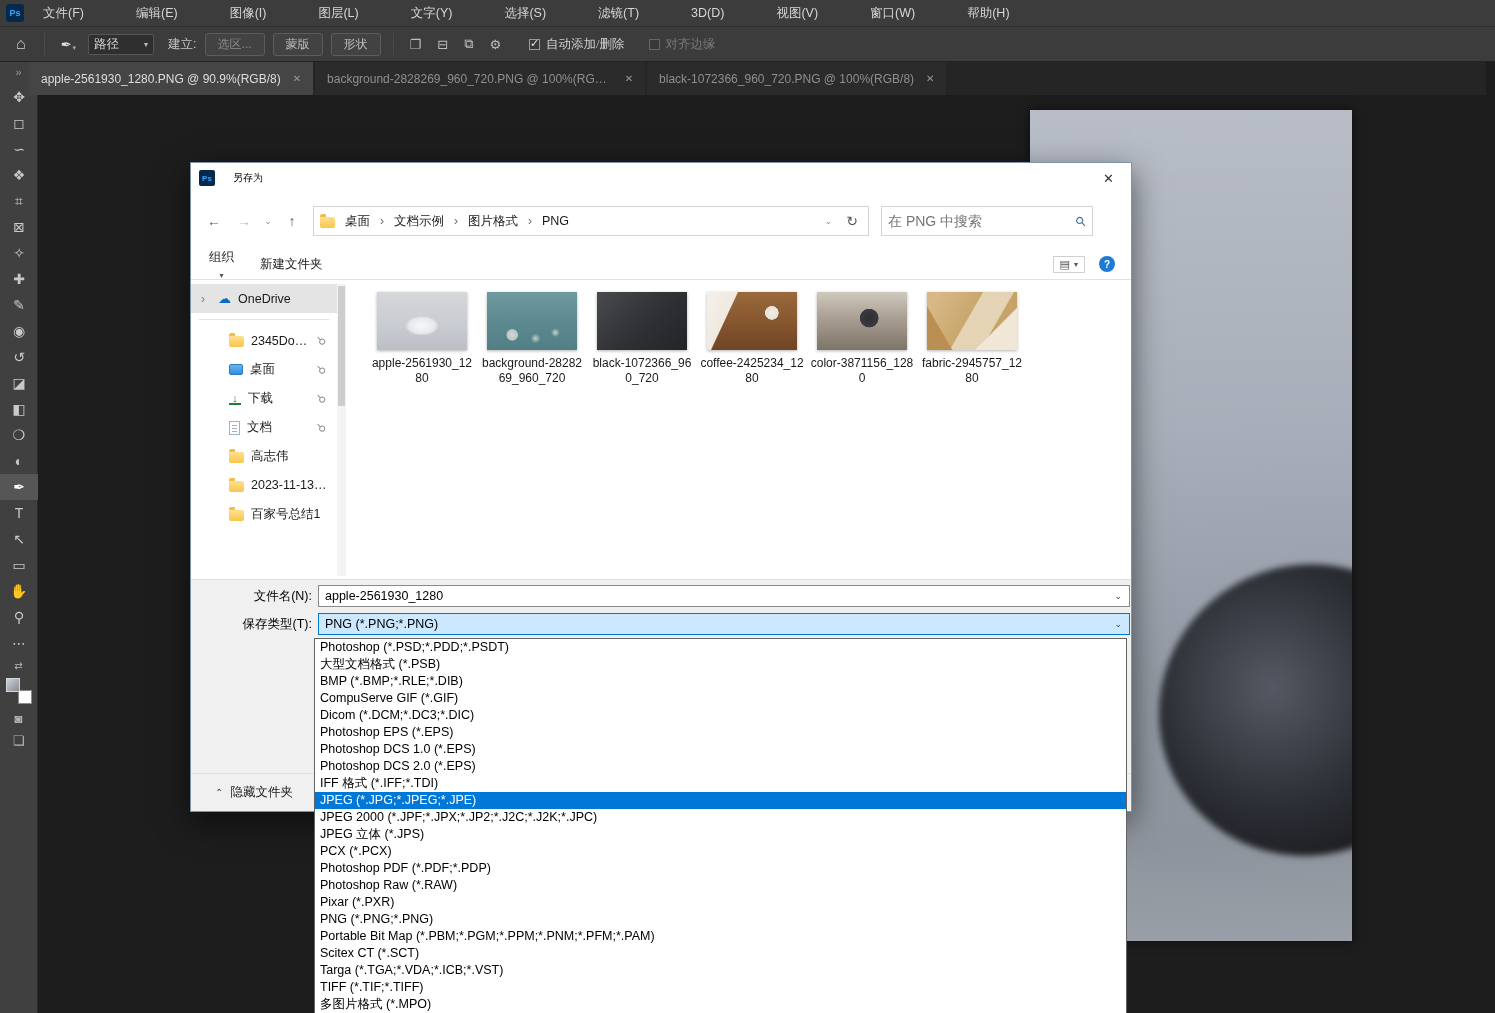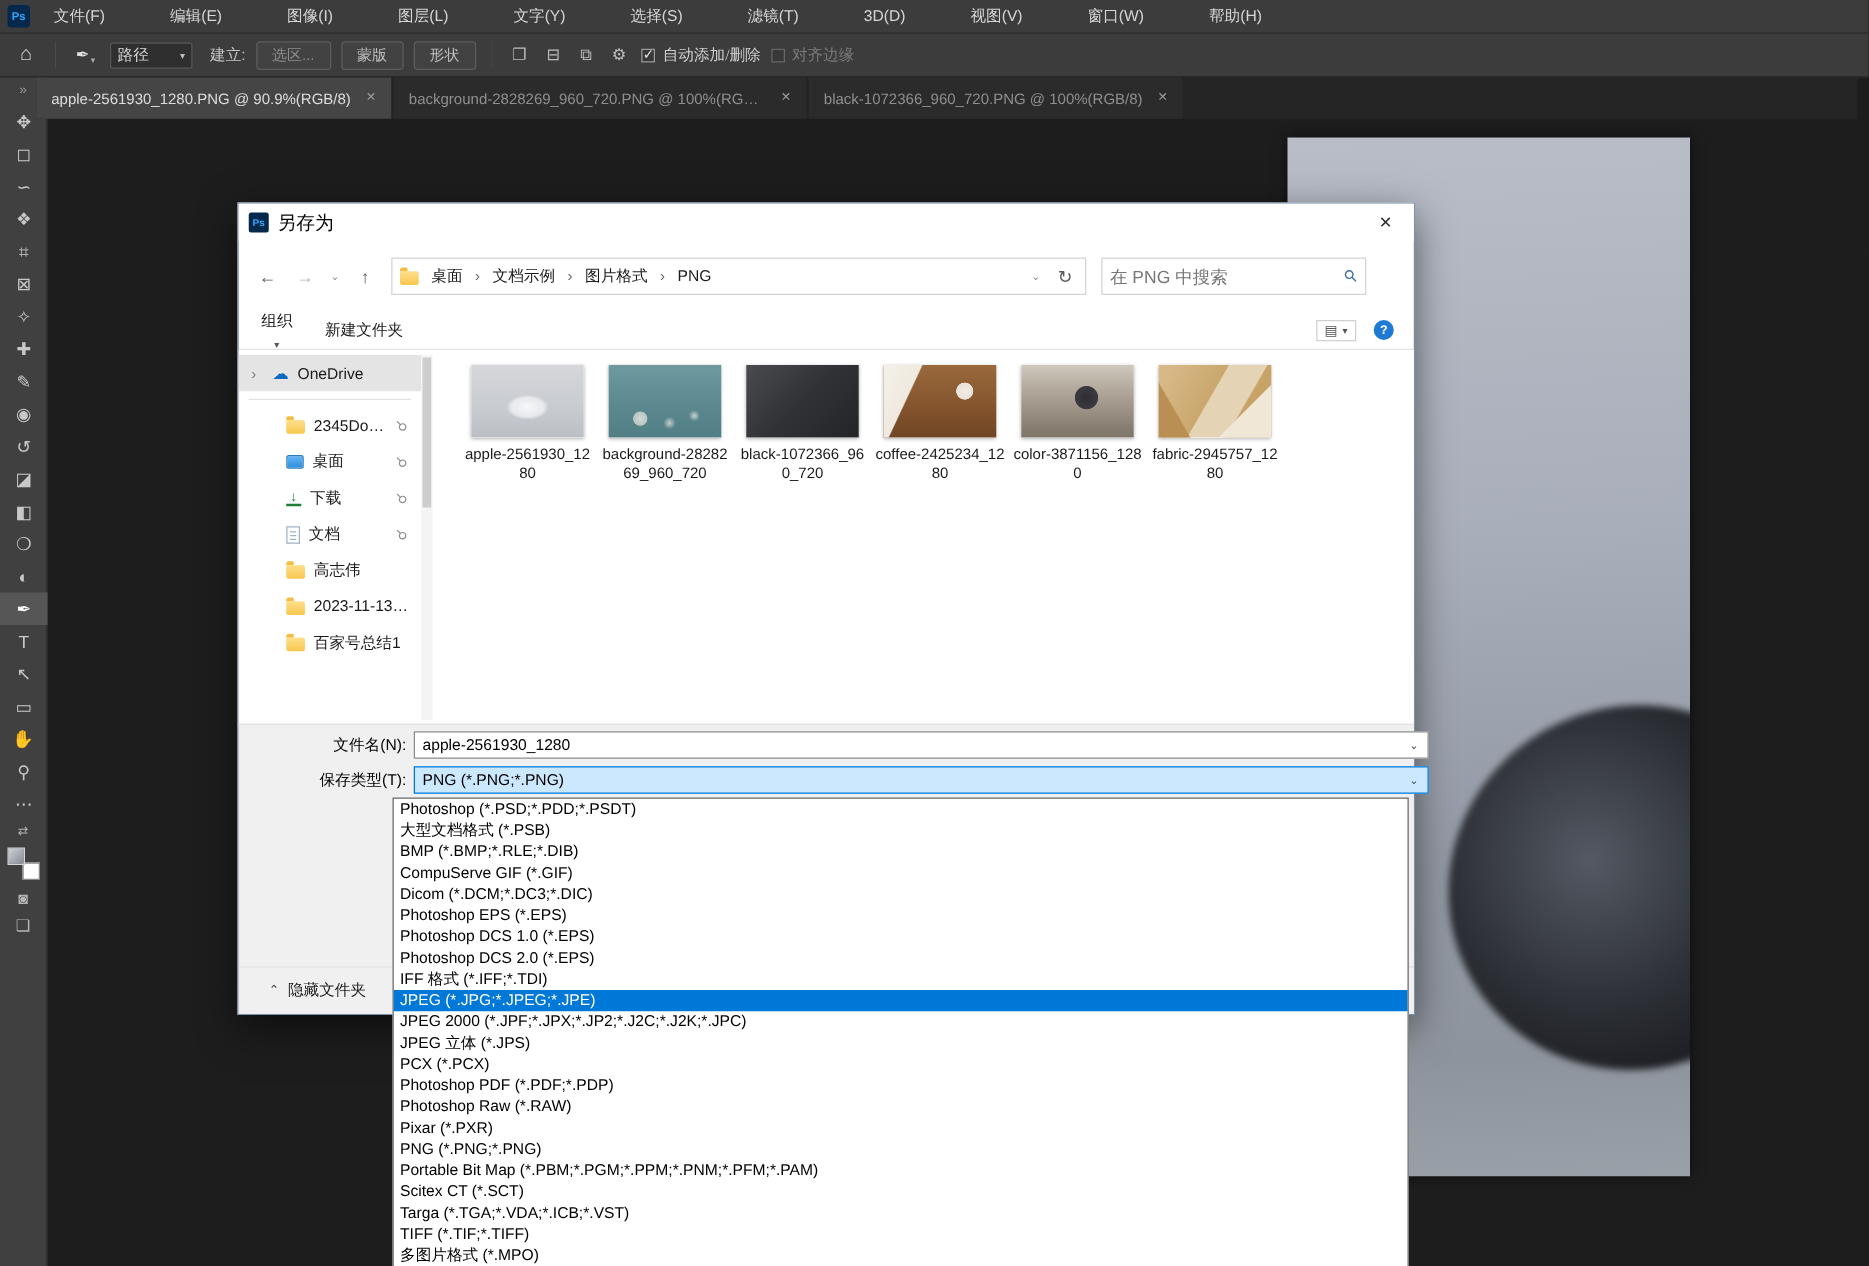--- a/index.html
+++ b/index.html
@@ -25,21 +25,21 @@
   .ob-home{font-size:16px;color:#cfcfcf;padding:0 6px;}
   .ob-sep{width:1px;height:22px;background:#2a2a2a;border-right:1px solid #4a4a4a;margin:0 4px;}
   .ob-toolicon{font-size:13px;color:#e0e0e0;display:flex;align-items:flex-end;gap:1px;padding:0 4px;}
   .tiny-caret{font-size:7px;color:#aaa;}
   .ob-select{width:66px;height:21px;background:#2f2f2f;border:1px solid #565656;border-radius:2px;display:flex;align-items:center;padding:0 5px;color:#d6d6d6;}
   .ob-select .caret{margin-left:auto;font-size:8px;color:#bdbdbd;}
   .ob-label{color:#c4c4c4;margin-left:6px;}
   .ob-btn{background:#424242;border:1px solid #5c5c5c;border-radius:3px;color:#bdbdbd;font-size:12px;padding:2px 12px;font-family:inherit;}
   .ob-btn.dim{color:#8c8c8c;}
   .ob-ic{font-size:13px;color:#bdbdbd;padding:0 4px;}
-  .ob-check{display:flex;align-items:center;gap:6px;margin-left:0;color:#cfcfcf;font-family:Liberation Serif, serif;}
+  .ob-check{display:flex;align-items:center;gap:6px;margin-left:16px;color:#cfcfcf;font-family:Liberation Serif, serif;}
   .ob-check.dim{color:#7a7a7a;}
   .cb{width:11px;height:11px;border:1px solid #9a9a9a;background:#383838;position:relative;display:inline-block;}
   .ob-check.dim .cb{border-color:#666;}
   .cb.checked::after{content:"✓";position:absolute;left:0;top:-3px;font-size:11px;color:#e6e6e6;}
 
   .left-rail{position:absolute;left:0;top:62px;width:38px;bottom:0;background:#404040;border-right:1px solid #2a2a2a;z-index:2;display:flex;flex-direction:column;align-items:center;}
   .rail-collapse{width:100%;text-align:center;color:#9a9a9a;font-size:11px;padding:4px 0 6px;}
   .tools-list{display:flex;flex-direction:column;width:100%;}
   .tool{width:38px;height:26px;display:flex;align-items:center;justify-content:center;color:#c8c8c8;font-size:14px;cursor:default;}
   .tool.selected{background:#565656;color:#ffffff;}
@@ -61,21 +61,21 @@
     background:linear-gradient(178deg,#b8bdc7 0%,#a9afba 38%,#949aa5 68%,#8e949d 88%,#9aa0a8 100%);
     box-shadow:0 0 10px rgba(0,0,0,.6);}
   .mouse-shape{position:absolute;left:128px;top:455px;width:300px;height:290px;transform:rotate(-24deg);border-radius:50%;
     background:radial-gradient(ellipse at 42% 38%,#545963 0%,#2b2e34 48%,#15161a 82%);
     filter:blur(3px);}
 
   
   .dialog{position:absolute;left:190px;top:162px;width:942px;height:650px;background:#ffffff;border:1px solid #7e93a7;box-shadow:0 10px 30px rgba(0,0,0,.55);z-index:10;color:#111;}
   .dlg-titlebar{height:30px;display:flex;align-items:center;padding-left:8px;background:#fff;}
   .dlg-ps{width:16px;height:16px;background:#05294d;color:#31a8ff;border-radius:2px;font-size:8px;font-weight:bold;display:flex;align-items:center;justify-content:center;}
-  .dlg-title{margin-left:7px;font-size:15px;color:#000;}
+  .dlg-title{margin-left:18px;font-size:10px;color:#000;}
   .dlg-close{margin-left:auto;width:45px;height:30px;display:flex;align-items:center;justify-content:center;font-size:13px;color:#333;}
 
   .dlg-nav{height:56px;display:flex;align-items:center;padding:0 16px 0 10px;gap:4px;}
   .nav-ic{width:26px;text-align:center;font-size:14px;color:#5a5a5a;}
   .nav-ic.dim{color:#b9b9b9;}
   .nav-ic.small{font-size:9px;width:14px;color:#8a8a8a;}
   .addrbar{width:556px;height:30px;border:1px solid #d4d4d4;display:flex;align-items:center;padding:0 6px;margin-left:4px;}
   .crumbs{display:flex;align-items:center;margin-left:8px;white-space:nowrap;overflow:hidden;}
   .crumb{padding:0 2px;color:#1a1a1a;}
   .crumb-sep{color:#6a6a6a;padding:0 8px;font-size:12px;}
@@ -119,21 +119,21 @@
   .fname{margin-top:6px;font-size:12px;line-height:15px;text-align:center;word-break:break-all;color:#1a1a1a;}
   .thumb-apple{background:radial-gradient(ellipse 24px 14px at 50% 58%,#f6f7f9 0%,#e6e8eb 55%,#ced1d5 68%,rgba(0,0,0,0) 70%),linear-gradient(180deg,#d5d7db 0%,#c8cbd0 60%,#bbbec4 100%);}
   .thumb-teal{background:radial-gradient(circle 12px at 28% 74%,#cfd8d4 0%,#b9c6c2 45%,rgba(0,0,0,0) 50%),radial-gradient(circle 10px at 54% 80%,#c4cfca 0%,rgba(0,0,0,0) 50%),radial-gradient(circle 9px at 76% 70%,#c9d3cf 0%,rgba(0,0,0,0) 50%),linear-gradient(180deg,#6e9aa0 0%,#5d8a91 50%,#527e86 100%);}
   .thumb-black{background:linear-gradient(135deg,#4a4b4f 0%,#313236 50%,#232427 100%);}
   .thumb-coffee{background:radial-gradient(circle 11px at 72% 36%,#f2ede6 0%,#e8e2d8 60%,rgba(0,0,0,0) 64%),linear-gradient(115deg,#f5f1ea 0%,#efe9df 26%,rgba(0,0,0,0) 27%),linear-gradient(180deg,#9a6a3c 0%,#85552e 55%,#6f4524 100%);}
   .thumb-desk{background:radial-gradient(circle 15px at 58% 45%,#2e2e33 0%,#3a3a40 60%,rgba(0,0,0,0) 64%),linear-gradient(180deg,#cfc8bd 0%,#a99f92 45%,#7d7468 100%);}
   .thumb-eggs{background:radial-gradient(circle 7px at 25% 35%,#d8b574 0%,rgba(0,0,0,0) 60%),radial-gradient(circle 7px at 55% 60%,#d3ae6c 0%,rgba(0,0,0,0) 60%),radial-gradient(circle 6px at 80% 30%,#ddbb7d 0%,rgba(0,0,0,0) 60%),radial-gradient(circle 6px at 40% 82%,#d0a964 0%,rgba(0,0,0,0) 60%),linear-gradient(135deg,#efe9de 0%,#e6dfd2 60%,#ded5c6 100%);}
   .thumb-fabric{background:linear-gradient(60deg,#b98f54 0%,#b98f54 20%,rgba(0,0,0,0) 21%),linear-gradient(-45deg,#f1e7d6 0%,#f1e7d6 28%,rgba(0,0,0,0) 29%),linear-gradient(120deg,#d7b886 10%,#caa76e 45%,#e4d3b4 46%,#e4d3b4 70%,#c7a368 71%);}
 
   .dlg-bottom{position:absolute;left:0;bottom:0;width:100%;height:232px;background:#f0f0f0;border-top:1px solid #e0e0e0;}
-  .form-row{position:absolute;left:16px;width:100%;height:22px;}
+  .form-row{position:absolute;left:3px;width:100%;height:22px;}
   .row-filename{top:5px;}
   .row-filetype{top:33px;}
   .form-label{position:absolute;left:0;width:118px;text-align:right;line-height:22px;color:#000;}
   .combo{position:absolute;left:124px;top:0;width:812px;height:22px;background:#fff;border:1px solid #8a8a8a;display:flex;align-items:center;}
   .combo input{flex:1;border:none;outline:none;background:transparent;font-family:inherit;font-size:12.5px;padding:0 6px;color:#000;min-width:0;}
   .combo .caret{margin-left:auto;padding:0 7px;font-size:9px;color:#444;}
   .combo.filetype{background:var(--combo-bg);border-color:var(--accent);}
   .combo.filetype .ft-value{padding:0 6px;color:#000;}
   .hide-folders-bar{position:absolute;left:0;bottom:0;width:100%;height:38px;border-top:1px solid #dfdfdf;display:flex;align-items:center;padding-left:10px;}
   .hf-btn{display:flex;align-items:center;gap:7px;padding:5px 14px;color:#1a1a1a;}

